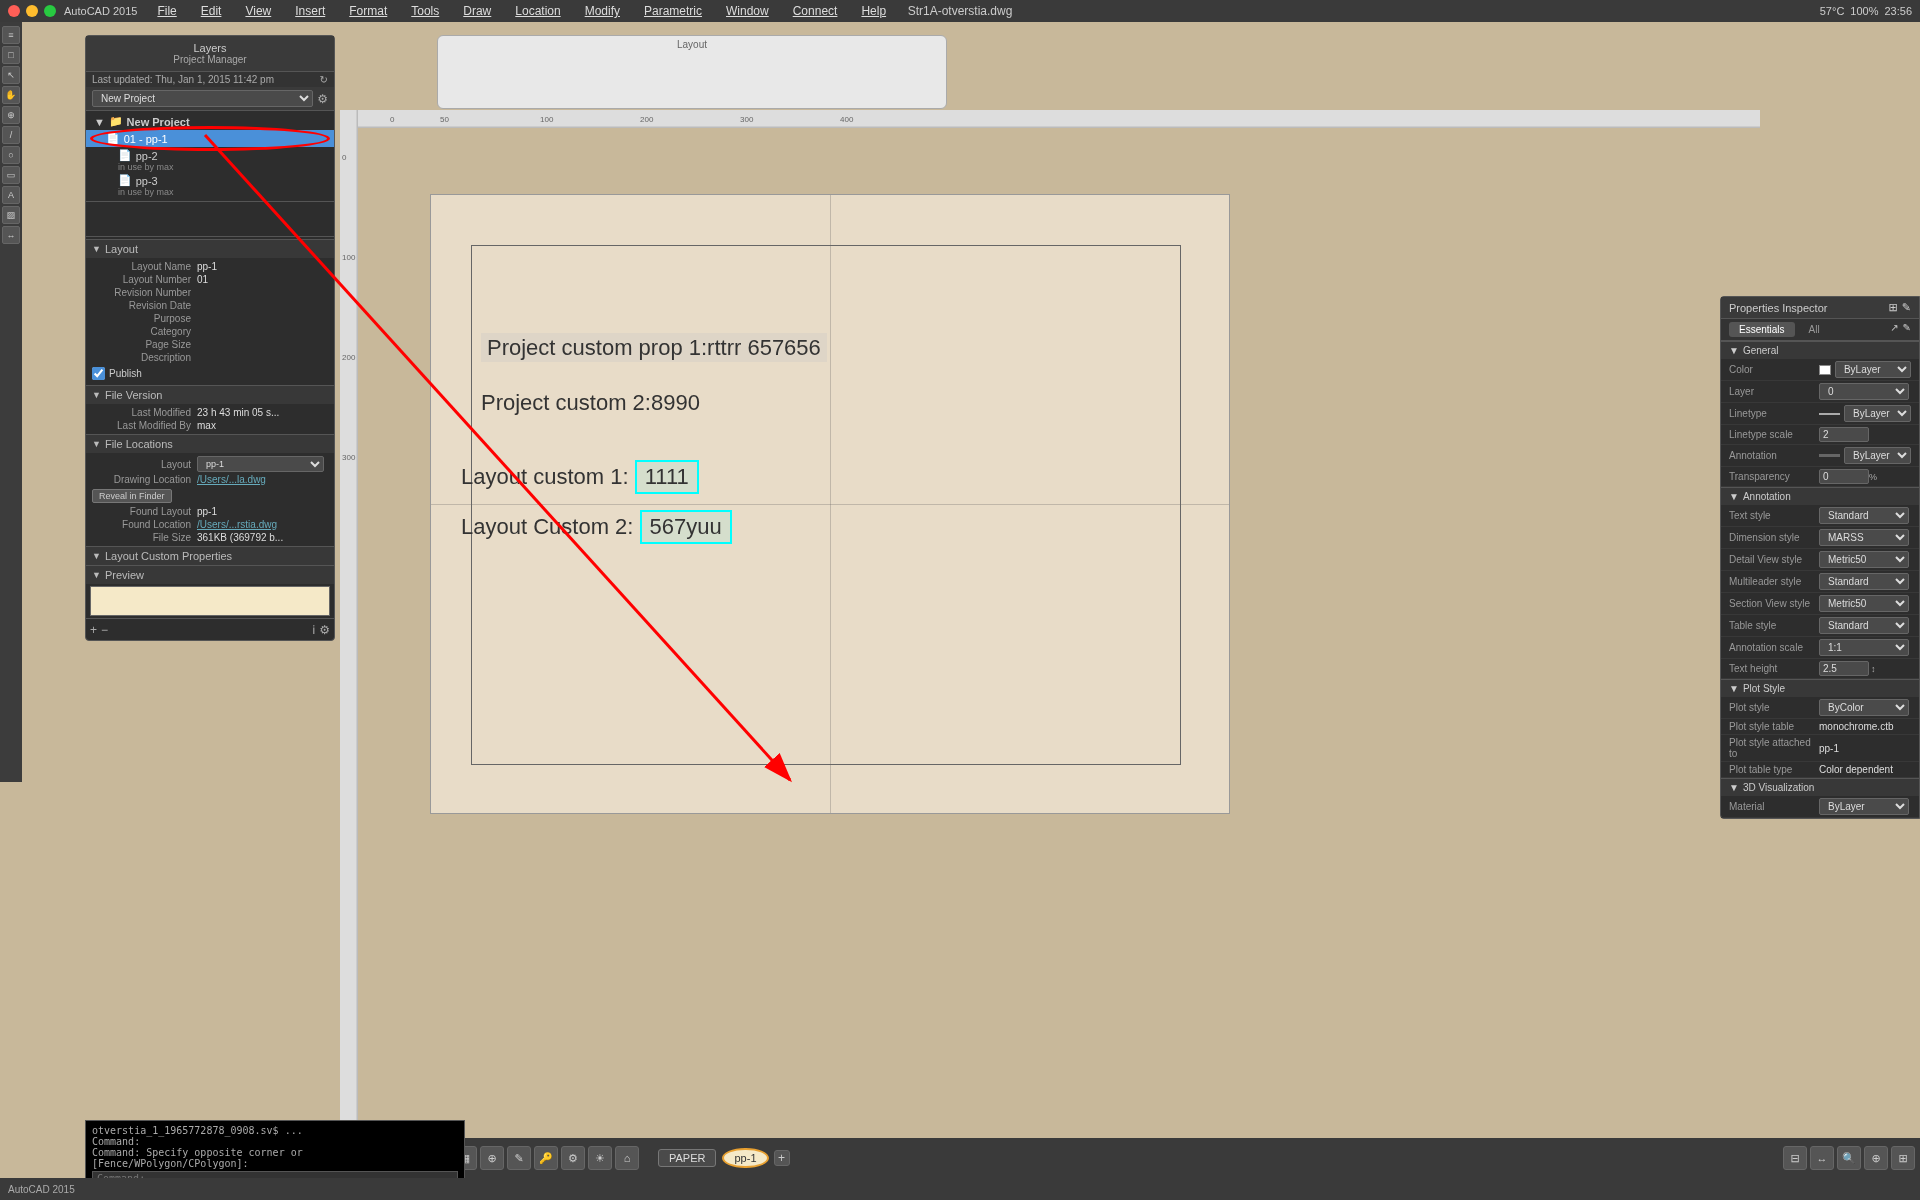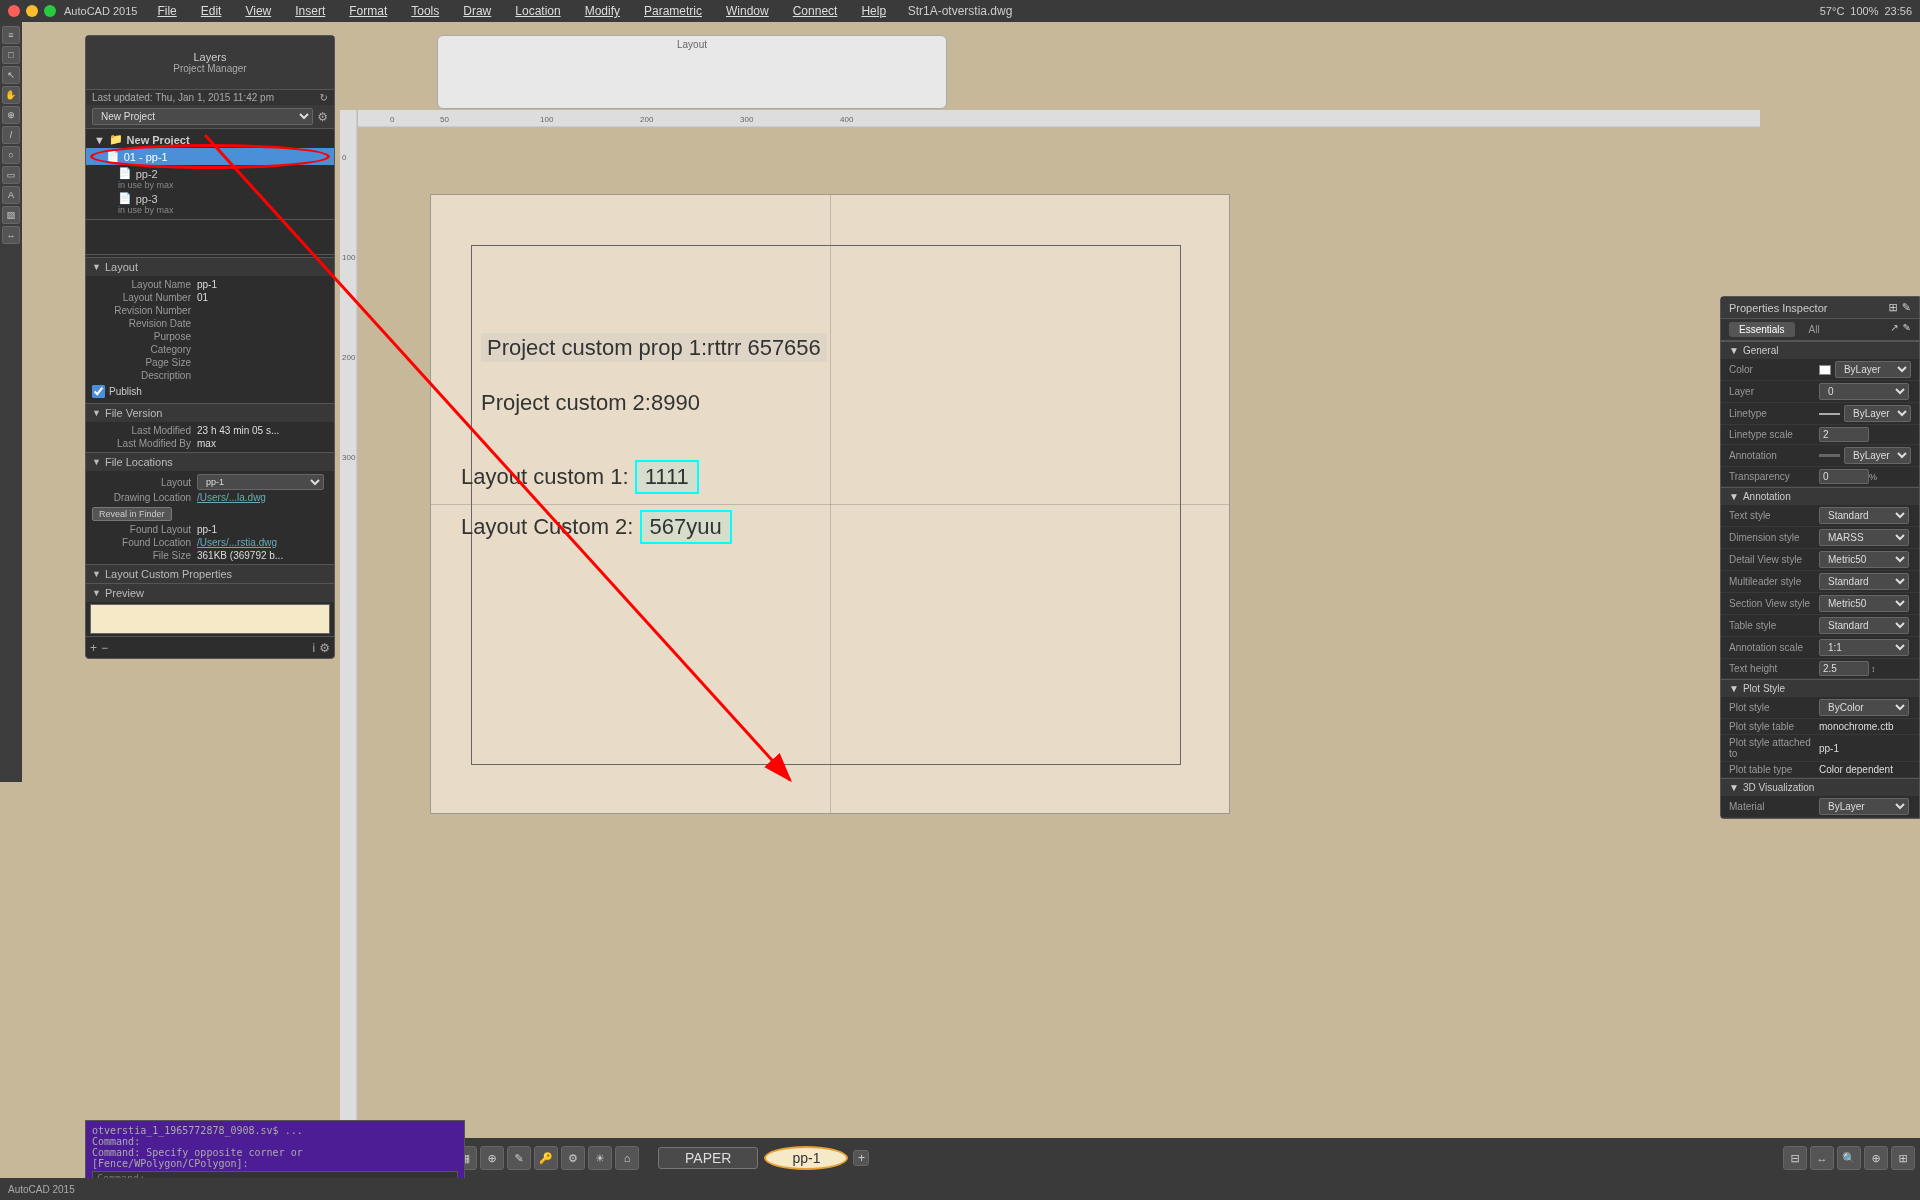--- a/index.html
+++ b/index.html
@@ -102,21 +102,21 @@
       width: 250px;
       background: #2d2d2d;
       border: 1px solid #555;
       border-radius: 4px;
       z-index: 50;
       color: #ccc;
     }
     .pm-header {
       background: #3a3a3a;
       border-bottom: 1px solid #555;
-      padding: 15px 6px;
+      padding: 6px 6px;
       text-align: center;
       font-size: 11px;
     }
     .pm-header-title { font-size: 10px; color: #aaa; }
     .pm-subheader {
       background: #333;
       padding: 2px 6px;
       font-size: 10px;
       color: #aaa;
       display: flex;
@@ -354,41 +354,41 @@
       padding: 0 4px;
       z-index: 60;
     }
     .bt-btn {
       width: 24px; height: 24px;
       background: #555; border: 1px solid #666; border-radius: 3px;
       cursor: pointer; display: flex; align-items: center; justify-content: center;
       color: #ccc; font-size: 11px; margin: 0 1px;
     }
     .bt-tab {
-      padding: 2px 26px;
+      padding: 2px 10px;
       background: #4a4a4a;
       border: 1px solid #777;
       border-radius: 3px;
       color: #ddd;
-      font-size: 14px;
+      font-size: 11px;
       cursor: pointer;
       margin: 0 2px;
       text-align: center;
     }
     .bt-tab.active { background: #f5e9c8; color: #333; border: 2px solid #e8a030; }
     .bt-spacer { flex: 1; }
 
     
     #command-bar {
       position: absolute;
       bottom: 0;
       left: 85px;
       width: 380px;
       height: 80px;
-      background: #4c1d95;
+      background: #000000;
       border: 1px solid #555;
       z-index: 60;
       padding: 4px 6px;
     }
     .cmd-text { color: #aaa; font-size: 10px; font-family: monospace; }
     .cmd-input {
       background: #333; border: 1px solid #555; color: #fff;
       width: 100%; font-size: 10px; padding: 1px 4px; margin-top: 2px;
       font-family: monospace;
     }

